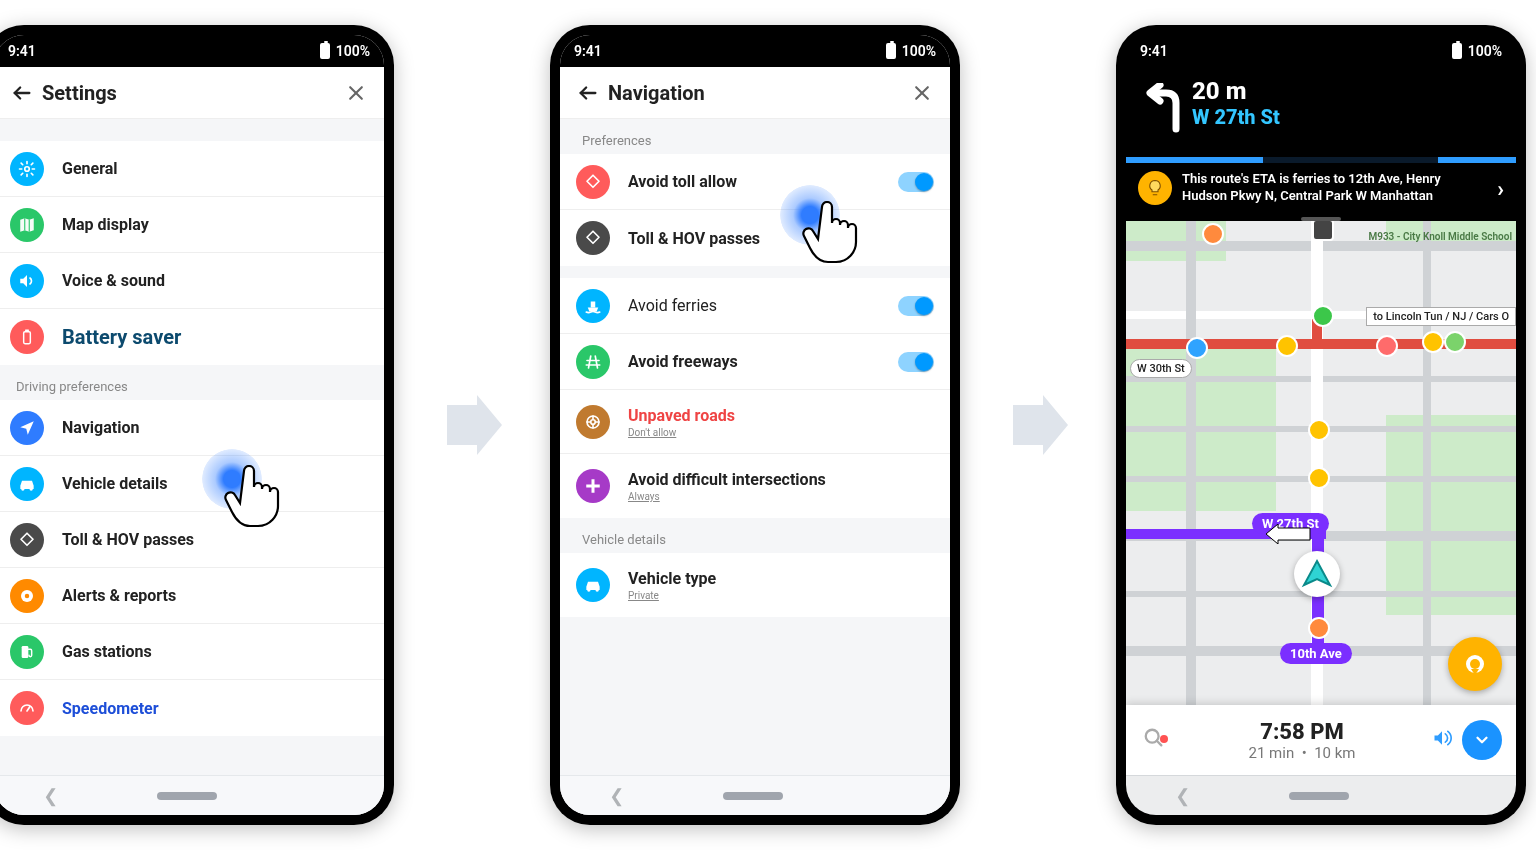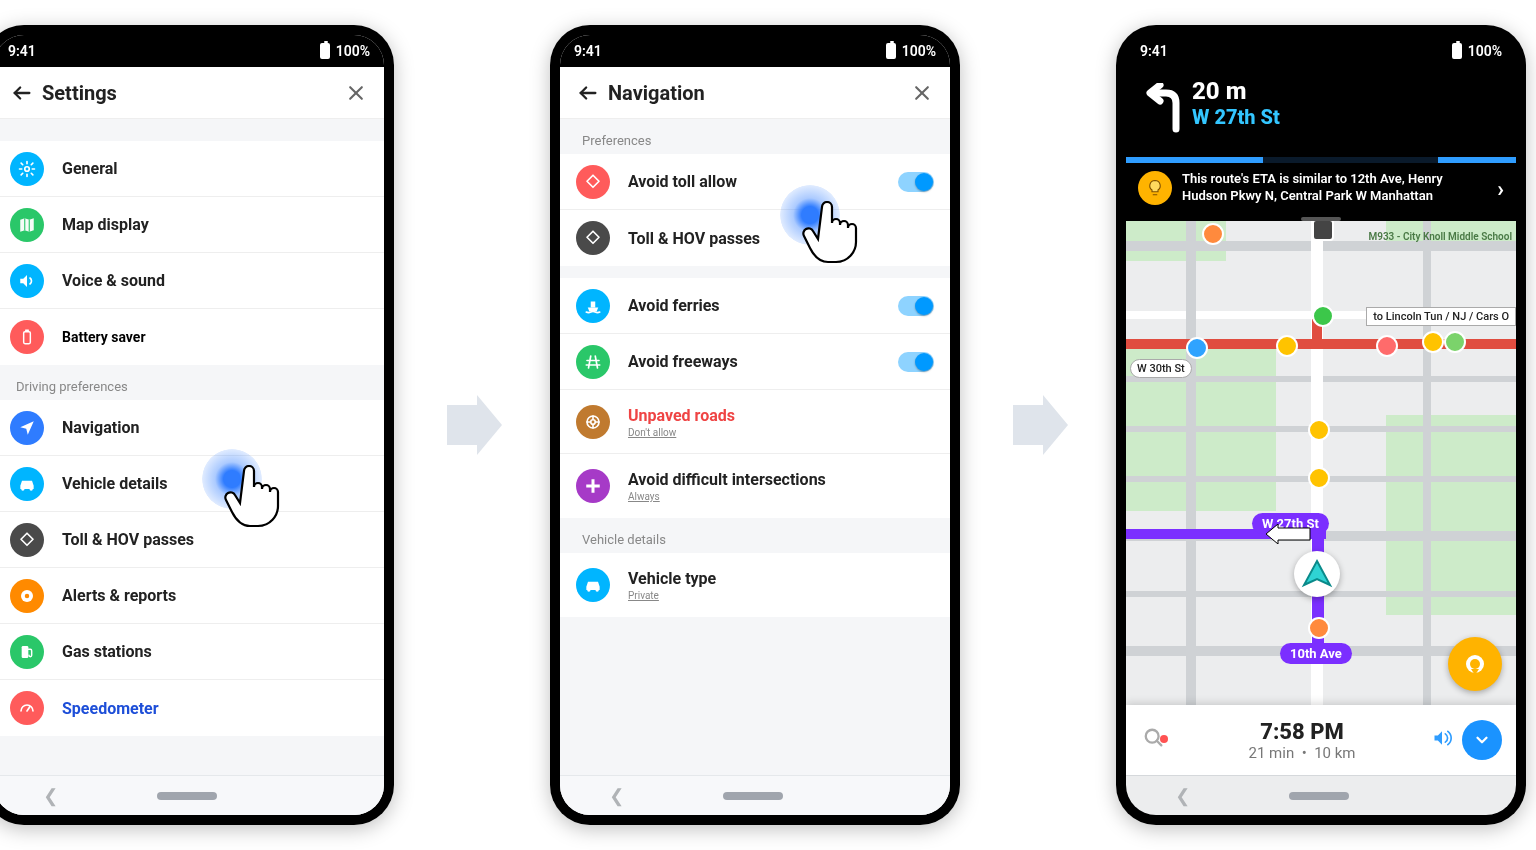--- a/index.html
+++ b/index.html
@@ -139,21 +139,21 @@
               </div>
             </div>
             <div class="row">
               <div class="ico" style="background: rgb(255, 91, 91);">
                 <svg width="16" height="18" viewBox="0 0 24 24" fill="none" stroke="#fff" stroke-width="2.2" stroke-linecap="round" stroke-linejoin="round">
                   <rect x="7" y="4" width="10" height="18" rx="2"></rect>
                   <line x1="10" y1="2" x2="14" y2="2"></line>
                 </svg>
               </div>
               <div style="flex: 1 1 0%;">
-                <div class="" style="font-size: 14px; font-weight: 700; color: #000000;">Battery saver</div>
+                <div class="" style="font-size: 20px; font-weight: 700; color: #0c4a6e;">Battery saver</div>
               </div>
             </div>
           </div>
         <div class="section-label">Driving preferences</div>
         <div id="p1s2">
             <div class="row">
               <div class="ico" style="background: rgb(47, 124, 255);">
                 <svg width="18" height="18" viewBox="0 0 24 24" fill="#fff">
                   <path d="M3 11l18-8-8 18-2-8-8-2z"></path>
                 </svg>
@@ -292,21 +292,21 @@
         <div id="p2s2">
             <div class="row">
               <div class="ico" style="background: rgb(0, 181, 255);">
                 <svg width="18" height="18" viewBox="0 0 24 24" fill="#fff">
                   <path d="M5 14h14l-2 5H7z"></path>
                   <rect x="9" y="6" width="6" height="8"></rect>
                   <path d="M3 20c2 1 4 1 6 0s4-1 6 0 4 1 6 0" fill="none" stroke="#fff" stroke-width="2.2" stroke-linecap="round" stroke-linejoin="round"></path>
                 </svg>
               </div>
               <div style="flex: 1 1 0%;">
-                <div class="" style="font-size: 16px; font-weight: 700; color: rgb(34, 34, 34);">Avoid ferries</div>
+                <div class="" style="font-size: 16px; font-weight: 400; color: rgb(34, 34, 34);">Avoid ferries</div>
               </div>
               <div class="toggle on">
                 <div class="knob"></div>
               </div>
             </div>
             <div class="row">
               <div class="ico" style="background: rgb(42, 199, 105);">
                 <svg width="18" height="18" viewBox="0 0 24 24" fill="none" stroke="#fff" stroke-width="2.2" stroke-linecap="round" stroke-linejoin="round">
                   <path d="M6 20L9 4M18 20L15 4M4 10h16M3 16h18"></path>
                 </svg>
@@ -406,21 +406,21 @@
         <div class="a" style="background:#2f9dff;flex:0 0 35%;"></div>
         <div class="a" style="background:#0a1a2b;flex:0 0 45%;"></div>
         <div class="a" style="background:#2f9dff;flex:0 0 20%;"></div>
       </div>
       <div class="banner">
         <div class="bulb">
             <svg width="18" height="18" viewBox="0 0 24 24" fill="#ffd95e" stroke="#805000" stroke-width="1.5">
               <path d="M9 21h6M10 17h4M12 2a7 7 0 0 0-4 12.7V17h8v-2.3A7 7 0 0 0 12 2z"></path>
             </svg>
           </div>
-        <div class="msg">This route's ETA is similar to 12th Ave, Henry Hudson Pkwy N, Central Park W Manhattan</div>
+        <div class="msg">This route's ETA is ferries to 12th Ave, Henry Hudson Pkwy N, Central Park W Manhattan</div>
         <div class="chevr">›</div>
       </div>
       <div class="handle"></div>
 
       <div class="map">
 
         <div class="park" style="left:0;top:0;width:100px;height:40px;"></div>
         <div class="park" style="left:0;top:120px;width:150px;height:170px;"></div>
         <div class="park" style="right:0;top:0;width:130px;height:30px;"></div>
         <div class="park" style="right:0;bottom:160px;width:130px;height:200px;"></div>

